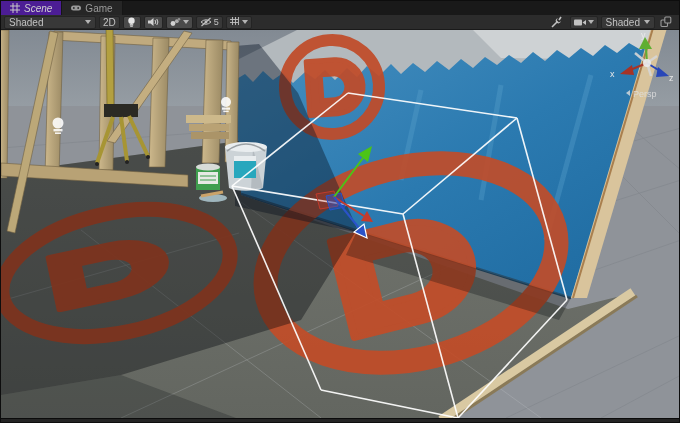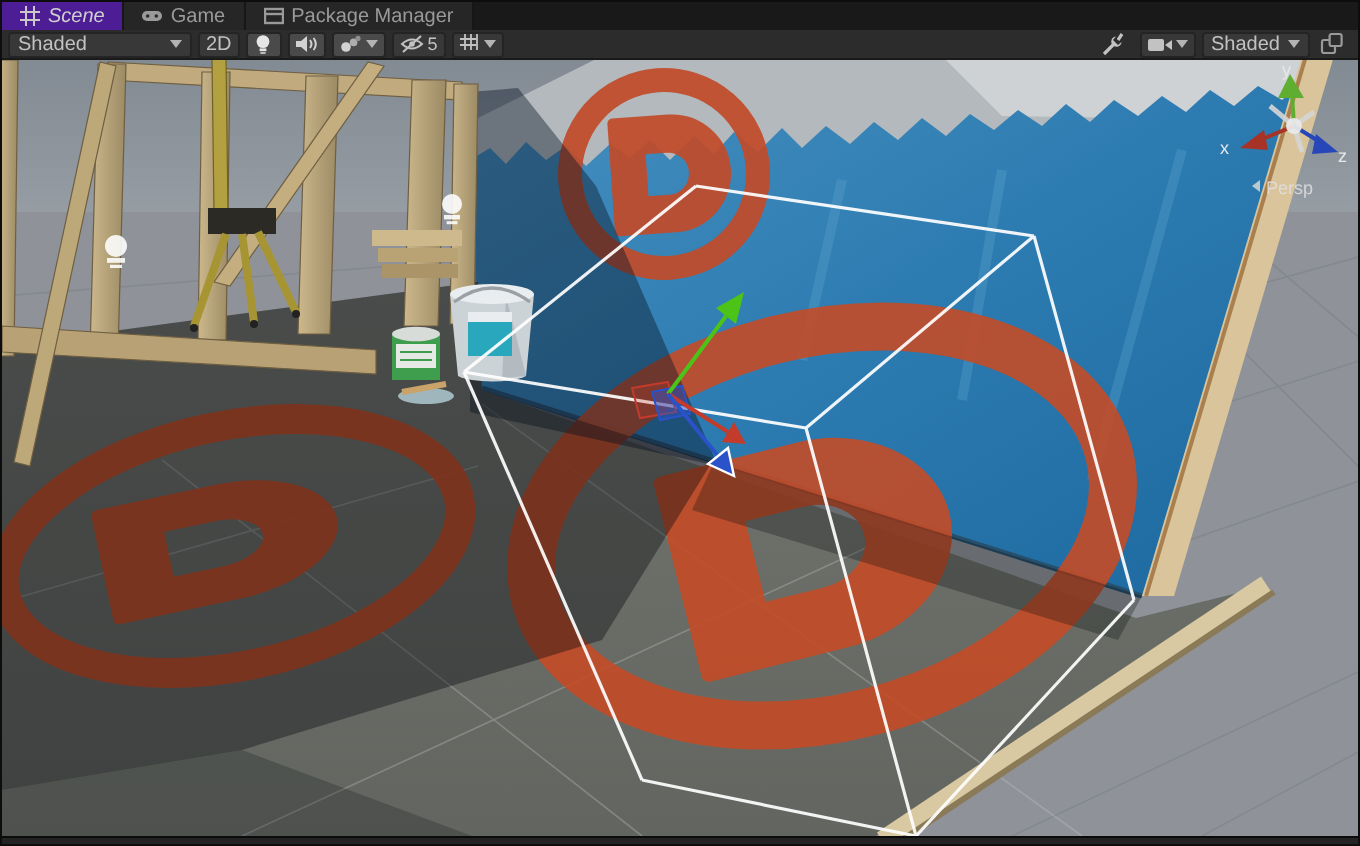--- a/index.html
+++ b/index.html
@@ -76,27 +76,20 @@
       </svg>
       <span>Scene</span>
     </div>
     <div class="tab">
       <svg class="ticon" viewBox="0 0 12 8">
         <rect x="0" y="1" width="12" height="6" rx="3" fill="#9a9a9a"></rect>
         <circle cx="3.4" cy="4" r="1.1" fill="#2c2c2c"></circle>
         <circle cx="8.6" cy="4" r="1.1" fill="#2c2c2c"></circle>
       </svg>
       <span>Game</span>
-    </div>
-    <div class="tab">
-      <svg class="ticon" viewBox="0 0 10 10">
-        <rect x="0.5" y="1.5" width="9" height="7" fill="none" stroke="#9a9a9a" stroke-width="1.2"></rect>
-        <path d="M0.5 4h9" stroke="#9a9a9a" stroke-width="1.2"></path>
-      </svg>
-      <span>Package Manager</span>
     </div>
   </div>
 
   <div class="toolbar">
     <div class="dd">
       <span class="grow">Shaded</span>
       <span class="chev"></span>
     </div>
     <div class="tbtn">
       <span>2D</span>

